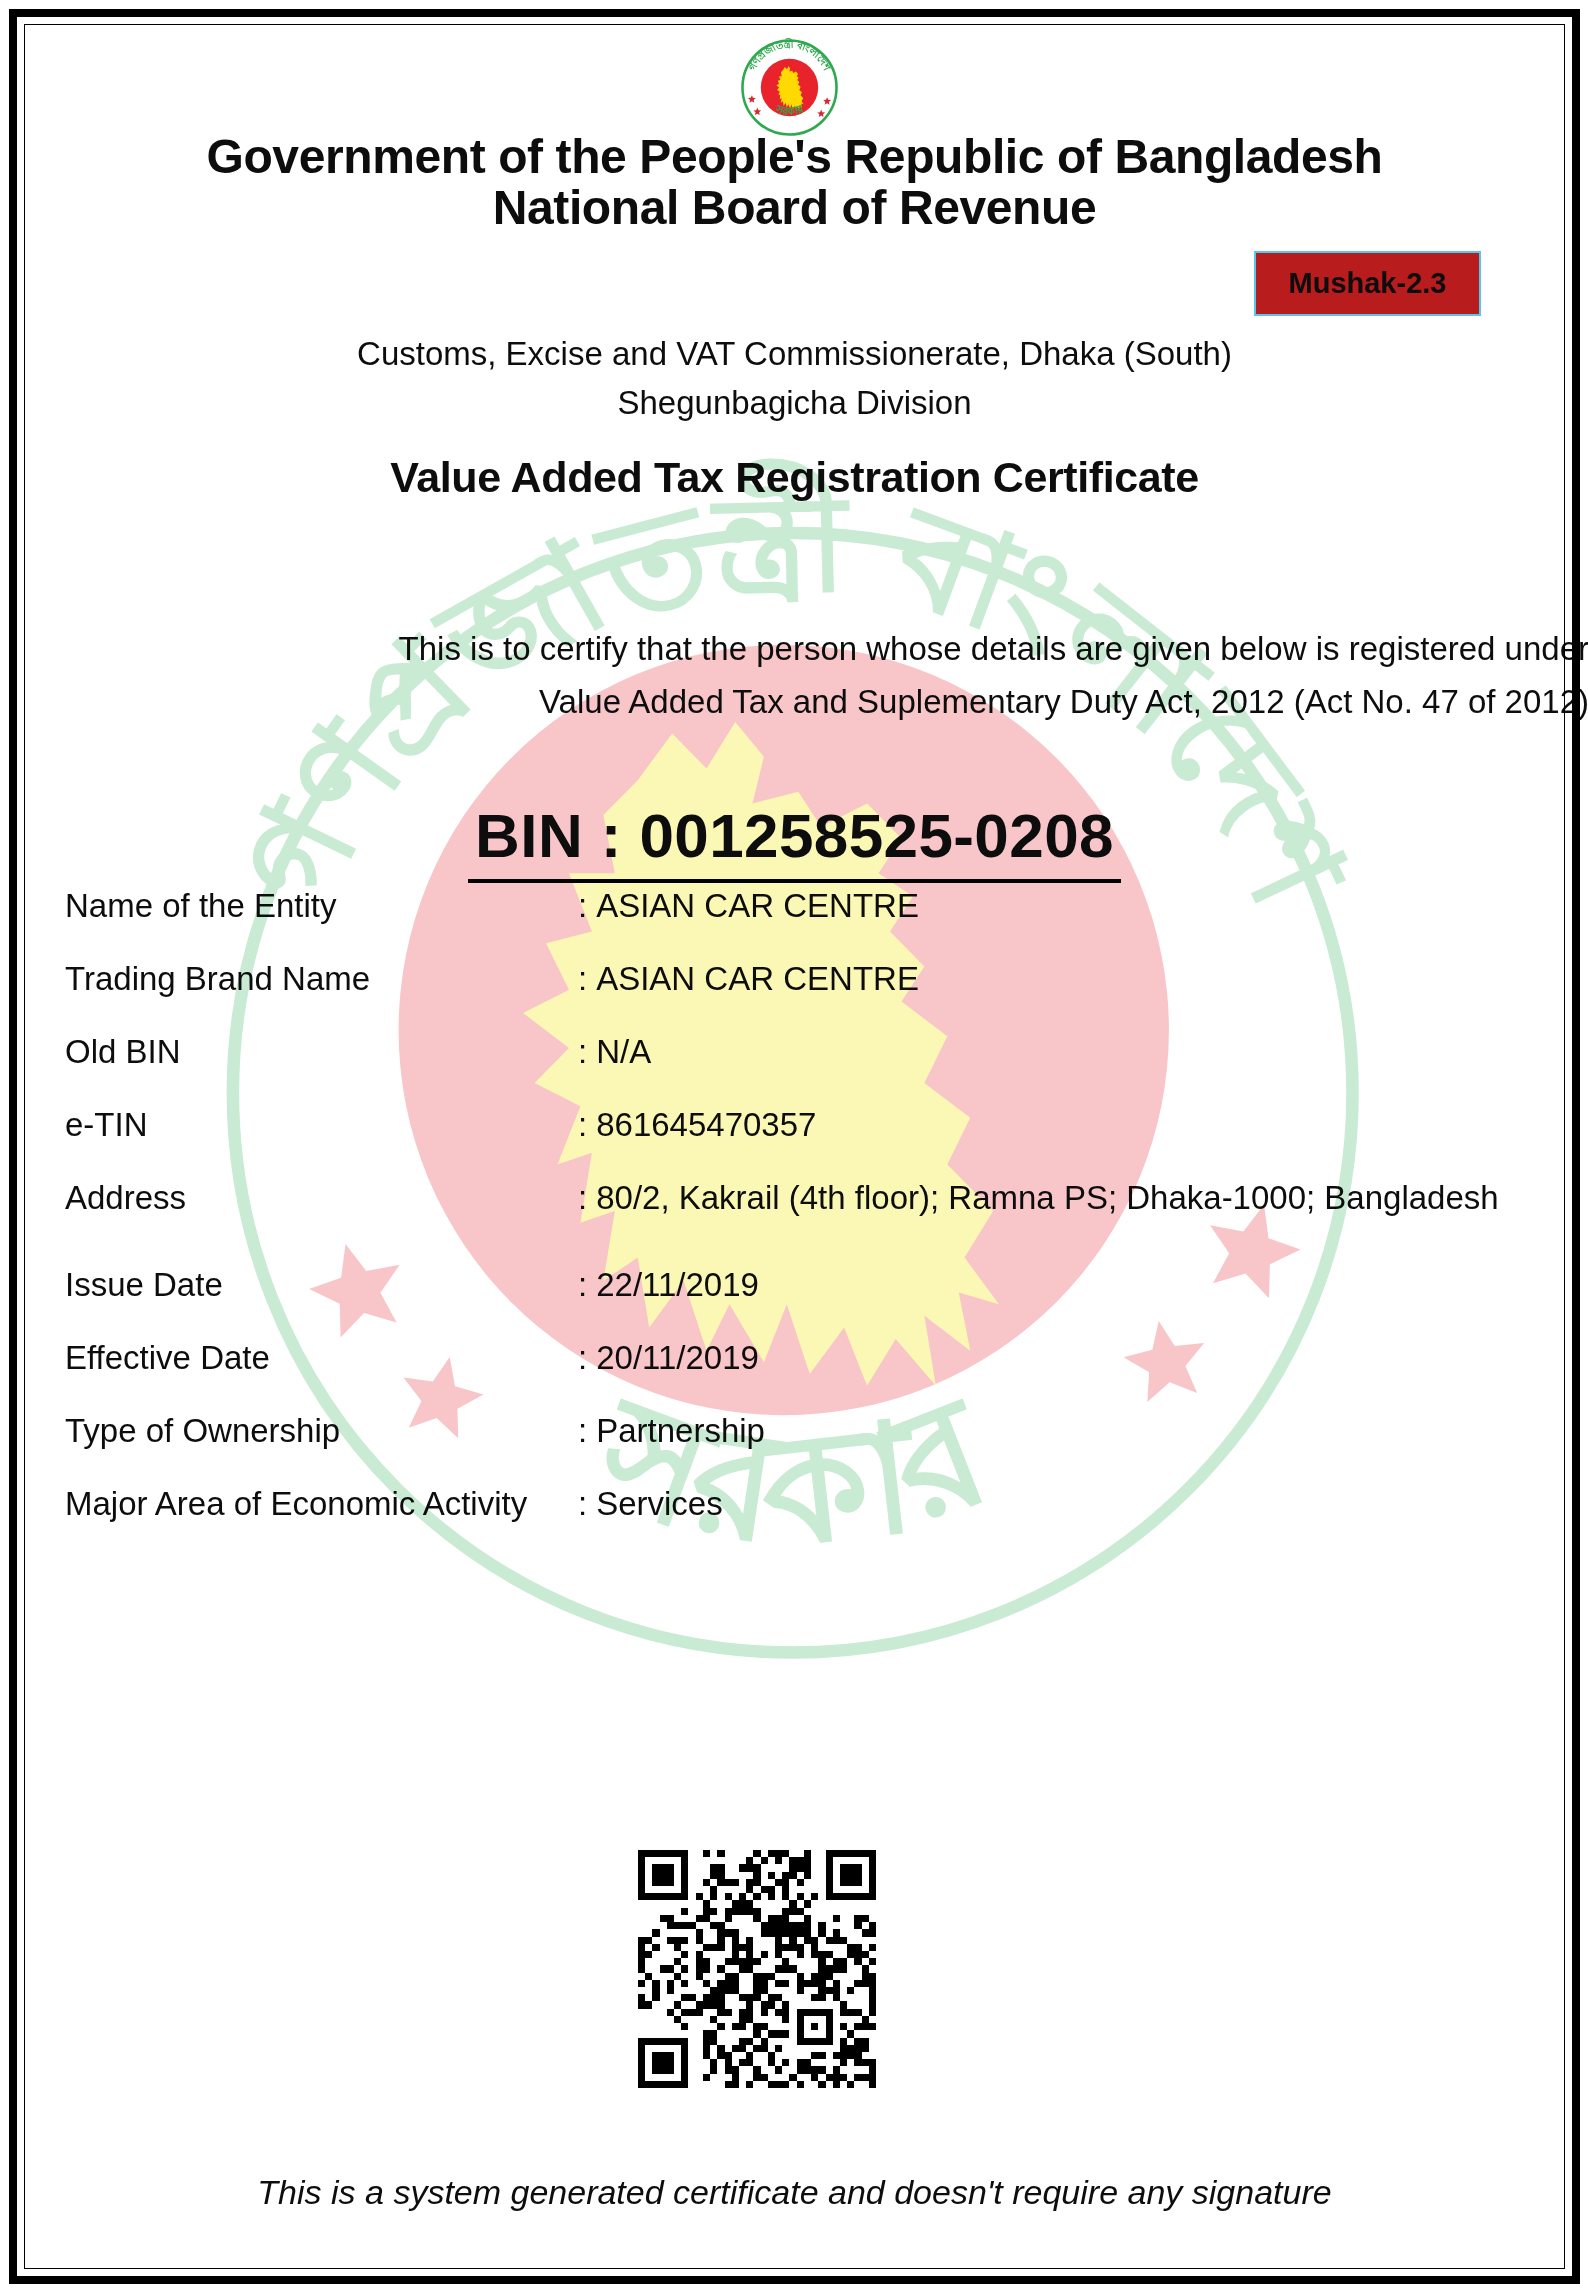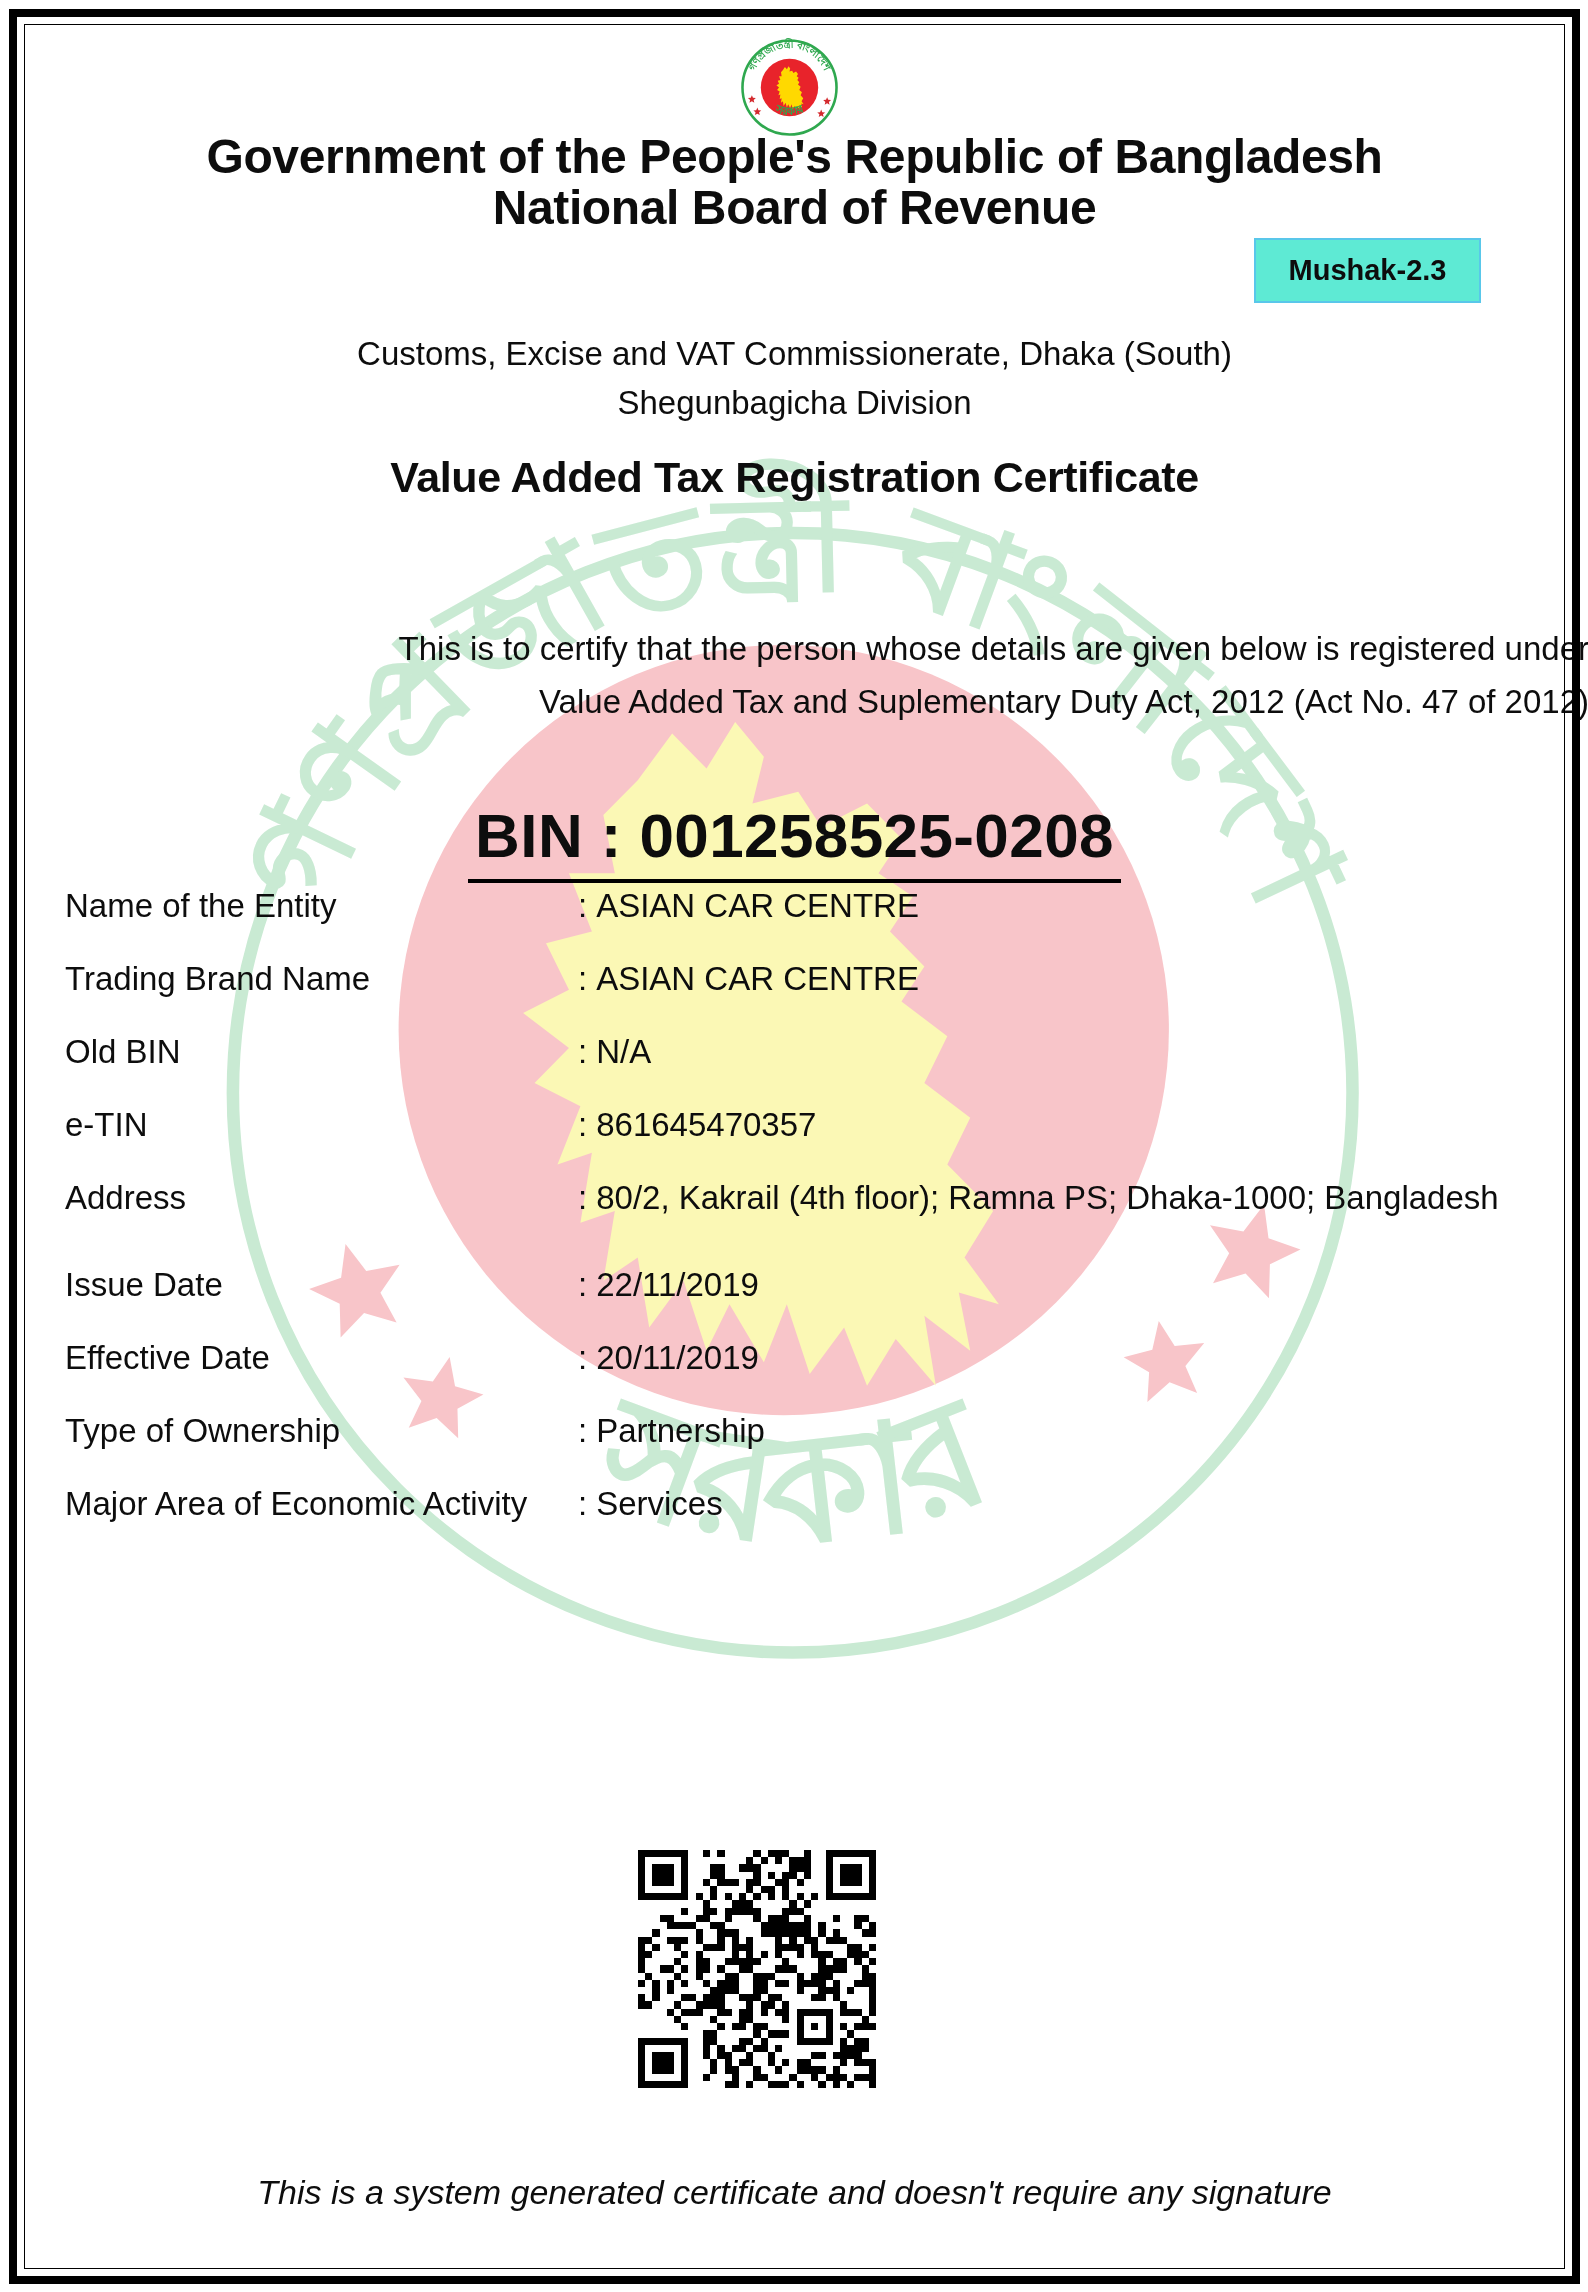--- a/index.html
+++ b/index.html
@@ -15,23 +15,23 @@
   .border-outer{position:absolute;left:9px;top:9px;right:9px;bottom:9px;border:8px solid #000;pointer-events:none;z-index:5;}
   .border-inner{position:absolute;left:24px;top:24px;right:24px;bottom:24px;border:1.8px solid #000;pointer-events:none;z-index:5;}
 
   .watermark{position:absolute;left:0;top:0;z-index:0;}
   .content{position:absolute;left:0;top:0;width:100%;height:100%;z-index:2;}
 
   .emblem{position:absolute;left:740px;top:38px;width:99px;height:99px;}
 
   .gov-lines{position:absolute;left:0;top:131px;width:100%;text-align:center;
     font-size:48px;font-weight:bold;line-height:51px;letter-spacing:-0.4px;}
-  .mushak-box{position:absolute;left:1254px;top:238px;width:227px;height:65px;
+  .mushak-box{position:absolute;left:1254px;top:251px;width:227px;height:65px;
     border:2.7px solid #59c7ea;box-sizing:border-box;display:flex;align-items:center;justify-content:center;
-    font-size:29px;font-weight:bold;background:#5eead4;}
+    font-size:29px;font-weight:bold;background:#b91c1c;}
   .commissionerate{position:absolute;left:0;top:329px;width:100%;text-align:center;
     font-size:33px;font-weight:400;line-height:49px;}
   .cert-title{position:absolute;left:0;top:453px;width:100%;text-align:center;
     font-size:43px;font-weight:bold;letter-spacing:-0.4px;}
   .intro{position:absolute;left:0;top:622px;width:100%;text-align:right;
     font-size:33px;line-height:53px;}
   .bin-line{position:absolute;left:0;top:800px;width:100%;text-align:center;}
   .bin-inner{display:inline-block;font-size:62px;font-weight:bold;letter-spacing:0.4px;
     border-bottom:4.5px solid #000;padding:0 7.2px 8px 7.2px;}
   .bin-sep{white-space:pre;}

